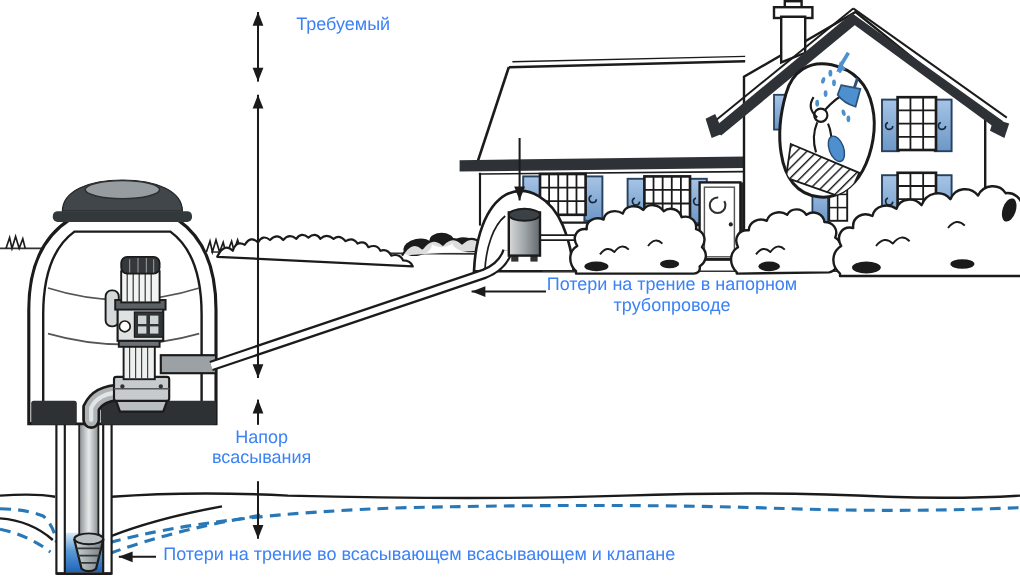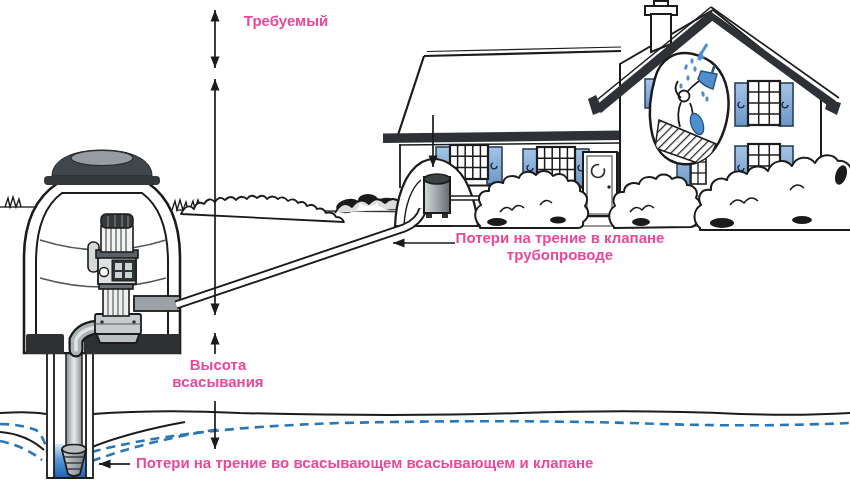--- a/index.html
+++ b/index.html
@@ -1,19 +1,19 @@
 <!DOCTYPE html>
 <html><head>
 <meta charset="utf-8">
 <style>
   html,body{margin:0;padding:0;background:#fff;}
   .stage{position:relative;width:850px;height:489px;background:#fff;overflow:hidden;
          font-family:"Liberation Sans","DejaVu Sans",sans-serif;}
   .stage svg{position:absolute;left:0;top:0;}
-  .lbl{position:absolute;font-size:15px;line-height:16.5px;font-weight:700;color:#ec4899;white-space:nowrap;}
+  .lbl{position:absolute;font-size:15px;line-height:16.5px;font-weight:400;color:#3b82f6;white-space:nowrap;}
   .lbl.center{text-align:center;white-space:normal;}
   .lbl.bg{background:#fff;padding:0 2px;}
 </style>
 </head>
 <body>
 
 <div class="stage">
 
 <svg width="850" height="489" viewBox="0 0 850 489">
   <defs>
@@ -333,24 +333,24 @@
   <line x1="130" y1="464" x2="99" y2="464" stroke="#1b1b1b" stroke-width="1.7" marker-end="url(#arr)"></line>
 </svg>
 
 <div class="lbl center" style="left:220px;top:13px;width:132px">
   <span>Требуемый</span><br>
 </div>
 
 
 
 <div class="lbl center" style="left:452px;top:230px;width:216px">
-  <span>Потери на трение в клапане</span><br>
+  <span>Потери на трение в напорном</span><br>
   <span>трубопроводе</span>
 </div>
 
 <div class="lbl center bg" style="left:162px;top:357px;width:108px">
-  <span>Высота</span><br>
+  <span>Напор</span><br>
   <span>всасывания</span>
 </div>
 
 <div class="lbl" style="left:136px;top:455px">Потери на трение во всасывающем всасывающем и клапане</div>
 
 </div>
 
 </body></html>

